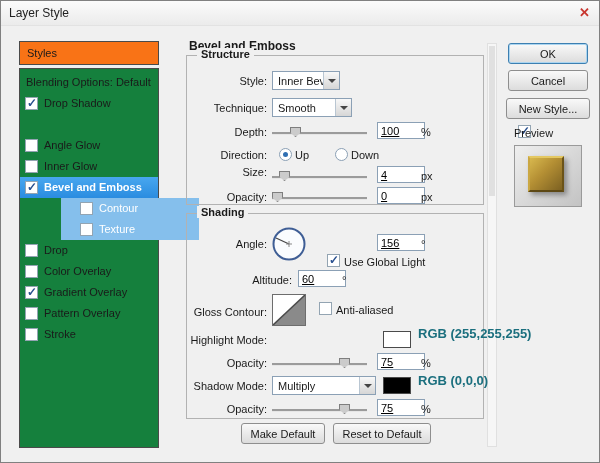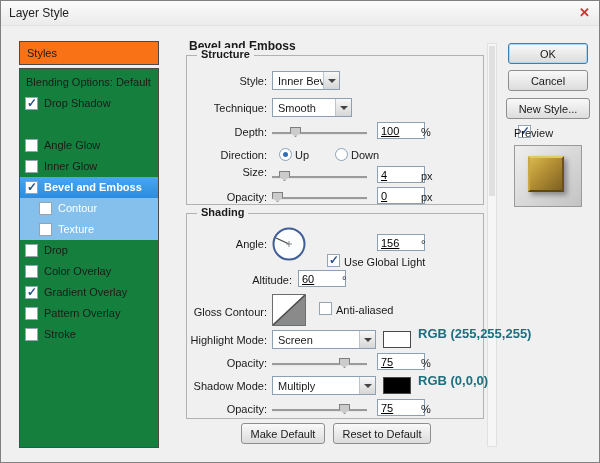--- a/index.html
+++ b/index.html
@@ -12,21 +12,21 @@
   .title { position:absolute; left:8px; top:5px; font-size:12px; color:#222; }
   .close { position:absolute; right:9px; top:4px; color:#c8362f; font-size:13px; font-weight:bold; }
 
   
   .sidebar-header { position:absolute; left:18px; top:40px; width:140px; height:24px;
                     border:1px solid #4a4a4a; background:#f97316; line-height:22px; padding-left:7px; }
   .styles-list { position:absolute; left:18px; top:67px; width:140px; height:380px;
                  border:1px solid #4a4a4a; background:#15803d;text-align:center; }
   .item { position:absolute; left:0; width:138px; height:21px; }
   .item.selected { background:linear-gradient(#48a7ef,#2a8ce0); color:#fff; font-weight:bold; }
-  .item.subhl { background:#85bfec; color:#fff; }
+  .item.subhl { background:#85bfec; color:#fff;margin-left:41px; }
   .item-label { position:absolute; left:24px; top:4px; white-space:nowrap; }
   .item.nocheck .item-label { left:6px; }
   .item.sub .cb { left:19px; }
   .item.sub .item-label { left:38px; }
   .cb { position:absolute; left:5px; top:4px; width:13px; height:13px;
         background:#fff; border:1px solid #93a4b2; }
   .cb.checked::after { content:"✓"; position:absolute; left:1px; top:-2px;
         font-size:12px; font-weight:bold; color:#29508f; }
 
   
@@ -212,24 +212,20 @@
     <div class="contour-box" style="left:85px;top:80px;width:34px;height:32px">
       <svg width="32" height="30">
         <polygon points="0,30 32,0 32,30" fill="#8a8a8a"></polygon>
         <line x1="0" y1="30" x2="32" y2="0" stroke="#4a4a4a" stroke-width="1.5"></line>
       </svg>
     </div>
     <span class="cb" style="left:132px;top:88px"></span>
     <span class="rlabel" style="left:149px;top:90px">Anti-aliased</span>
 
     <span class="lbl" style="left:0;width:80px;top:120px">Highlight Mode:</span>
-    <div class="dd" style="left:85px;top:116px;width:104px">
-      <span class="dd-text">Screen</span>
-      <span class="dd-btn"></span>
-    </div>
     <span class="swatch" style="left:196px;top:117px;background:#ffffff"></span>
 
     <span class="lbl" style="left:0;width:80px;top:143px">Opacity:</span>
     <div class="track" style="left:85px;top:149px;width:95px"></div>
     <div class="thumb" style="left:152px;top:144px"></div>
     <input class="val" style="left: 190px; top: 139px;" value="75">
     <span class="unit" style="left:234px;top:143px">%</span>
 
     <span class="lbl" style="left:0;width:80px;top:166px">Shadow Mode:</span>
     <div class="dd" style="left:85px;top:162px;width:104px">

